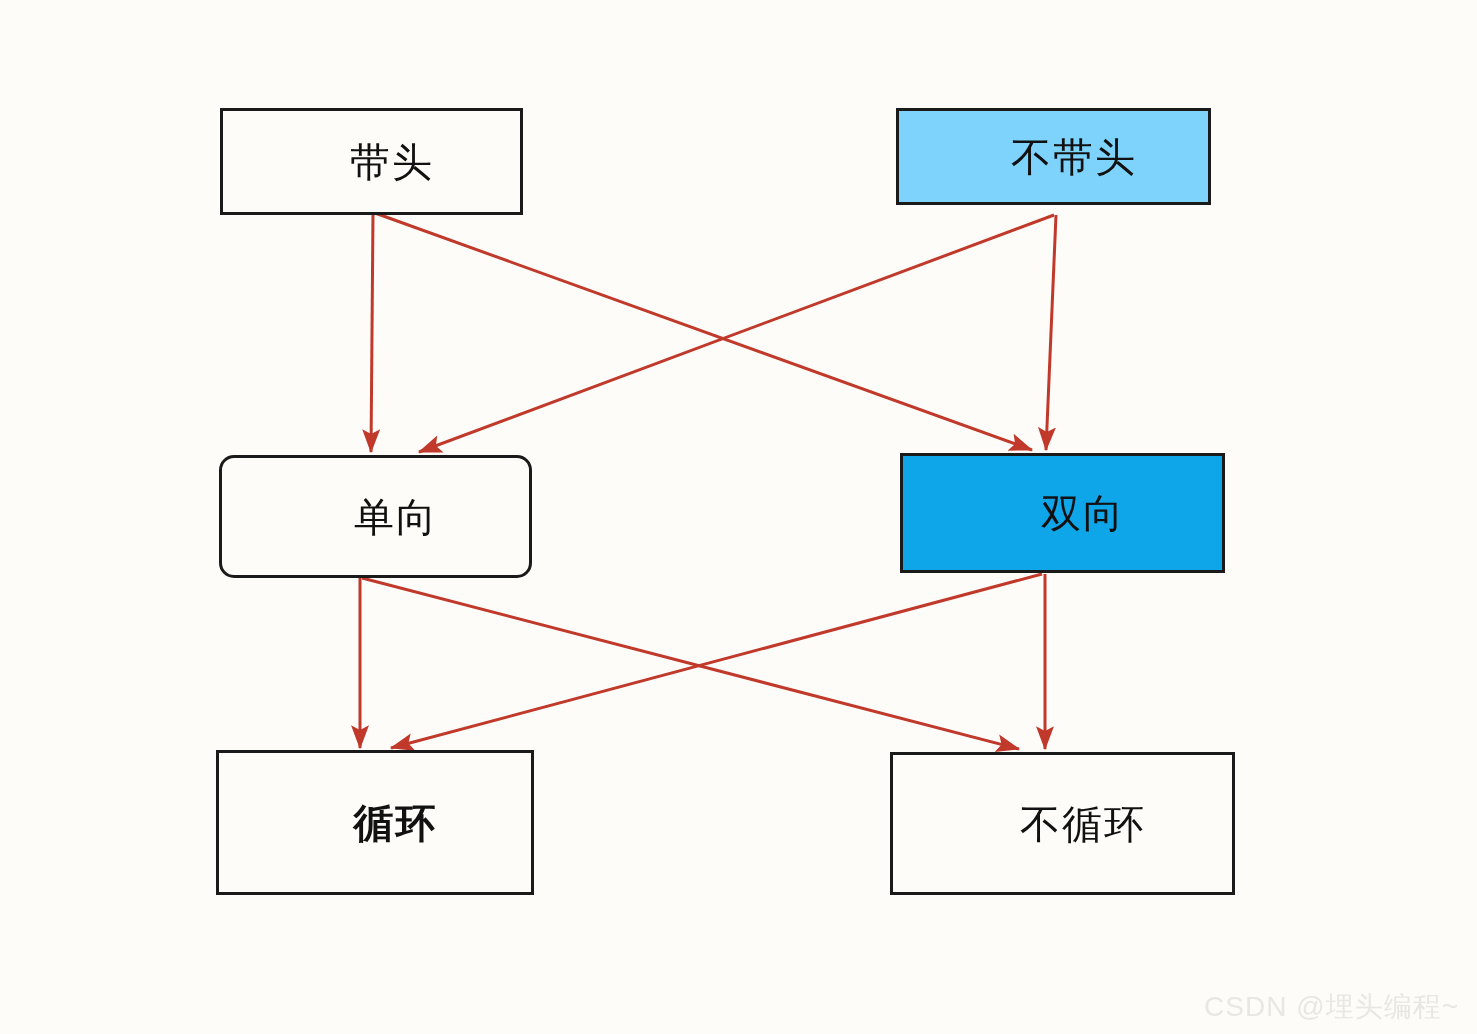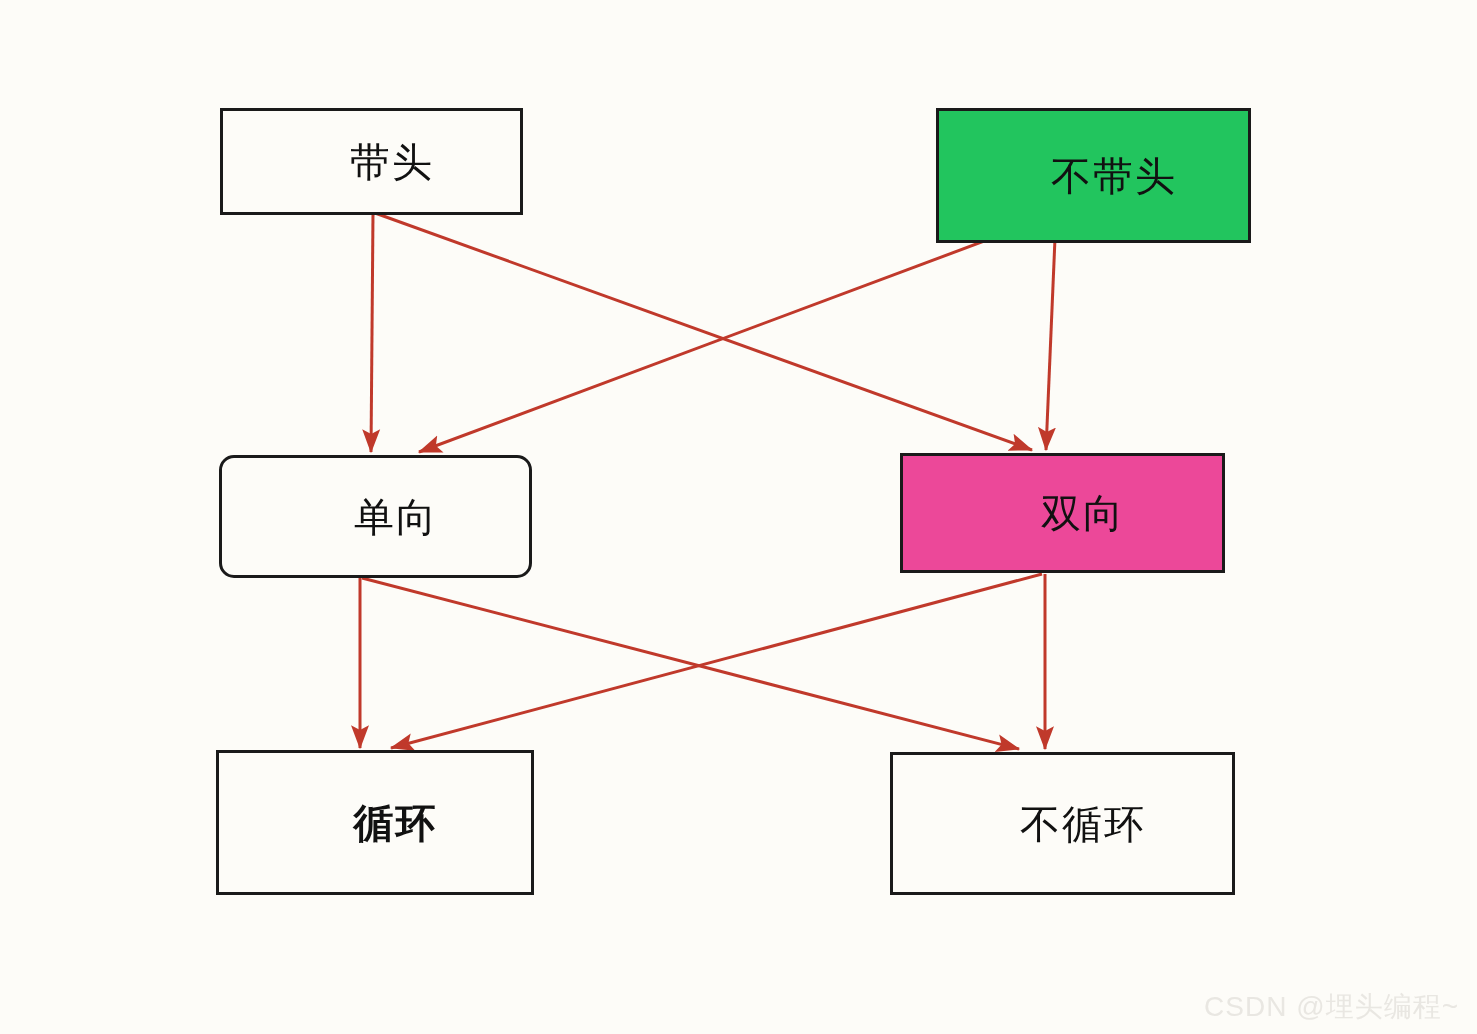--- a/index.html
+++ b/index.html
@@ -72,27 +72,27 @@
         <line x1="360" y1="578" x2="360" y2="748" stroke="#c0392b" stroke-width="3" marker-end="url(#arrowhead)"></line>
         <line x1="362" y1="578" x2="1019" y2="749" stroke="#c0392b" stroke-width="3" marker-end="url(#arrowhead)"></line>
         <line x1="1042" y1="574" x2="391" y2="748" stroke="#c0392b" stroke-width="3" marker-end="url(#arrowhead)"></line>
         <line x1="1045" y1="574" x2="1045" y2="749" stroke="#c0392b" stroke-width="3" marker-end="url(#arrowhead)"></line>
       </g>
   </svg>
 
   <div class="node" style="left: 220px; top: 108px; width: 303px; height: 107px; border-color: rgb(26, 26, 26); background: rgb(253, 252, 248);">
     <span class="node-label">带头</span>
   </div>
-  <div class="node" style="left: 896px; top: 108px; width: 315px; height: 135px; border-color: rgb(26, 26, 26); background: #22c55e; margin-left: 40px;">
+  <div class="node" style="left: 896px; top: 108px; width: 315px; height: 97px; border-color: rgb(26, 26, 26); background: #7dd3fc;">
     <span class="node-label">不带头</span>
   </div>
   <div class="node" style="left: 219px; top: 455px; width: 313px; height: 123px; border-color: rgb(26, 26, 26); background: rgb(253, 252, 248); border-radius: 15px;">
     <span class="node-label">单向</span>
   </div>
-  <div class="node" style="left: 900px; top: 453px; width: 325px; height: 120px; border-color: rgb(26, 26, 26); background: #ec4899;">
+  <div class="node" style="left: 900px; top: 453px; width: 325px; height: 120px; border-color: rgb(26, 26, 26); background: #0ea5e9;">
     <span class="node-label">双向</span>
   </div>
   <div class="node" style="left: 216px; top: 750px; width: 318px; height: 145px; border-color: rgb(26, 26, 26); background: rgb(253, 252, 248); font-weight: bold;">
     <span class="node-label">循环</span>
   </div>
   <div class="node" style="left: 890px; top: 752px; width: 345px; height: 143px; border-color: rgb(26, 26, 26); background: rgb(253, 252, 248);">
     <span class="node-label">不循环</span>
   </div>
 
   <div class="watermark">CSDN @埋头编程~</div>

